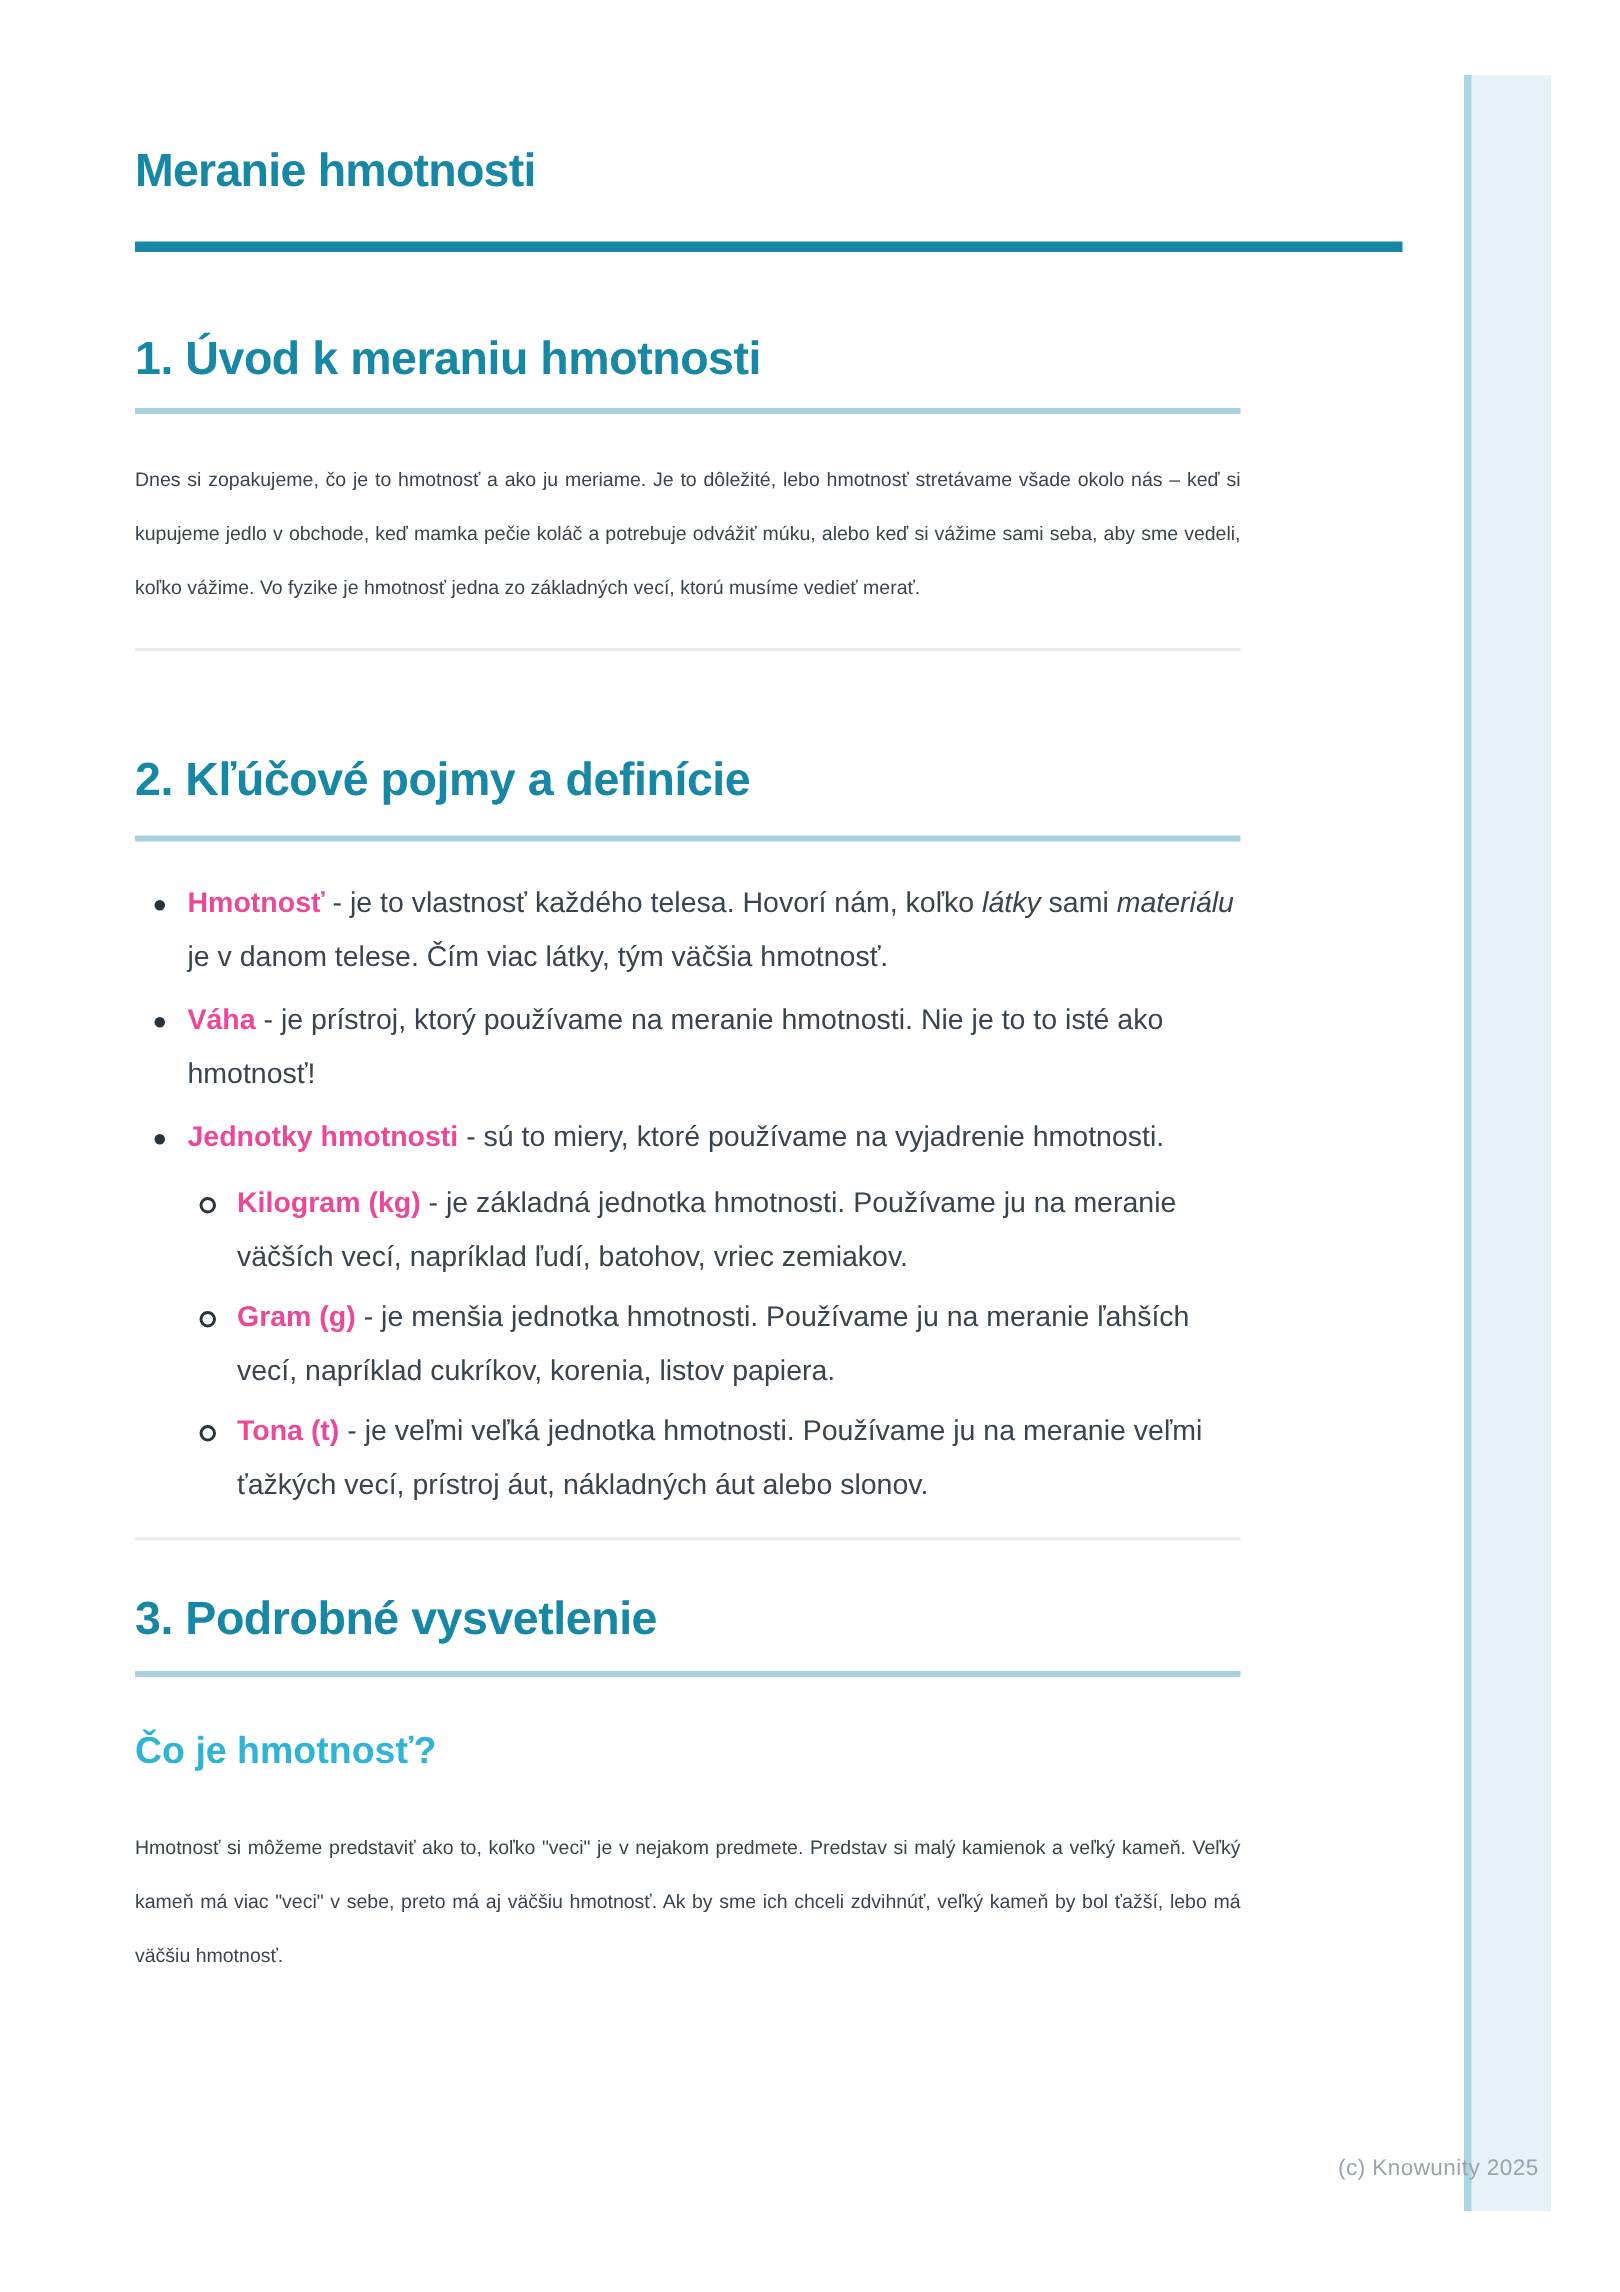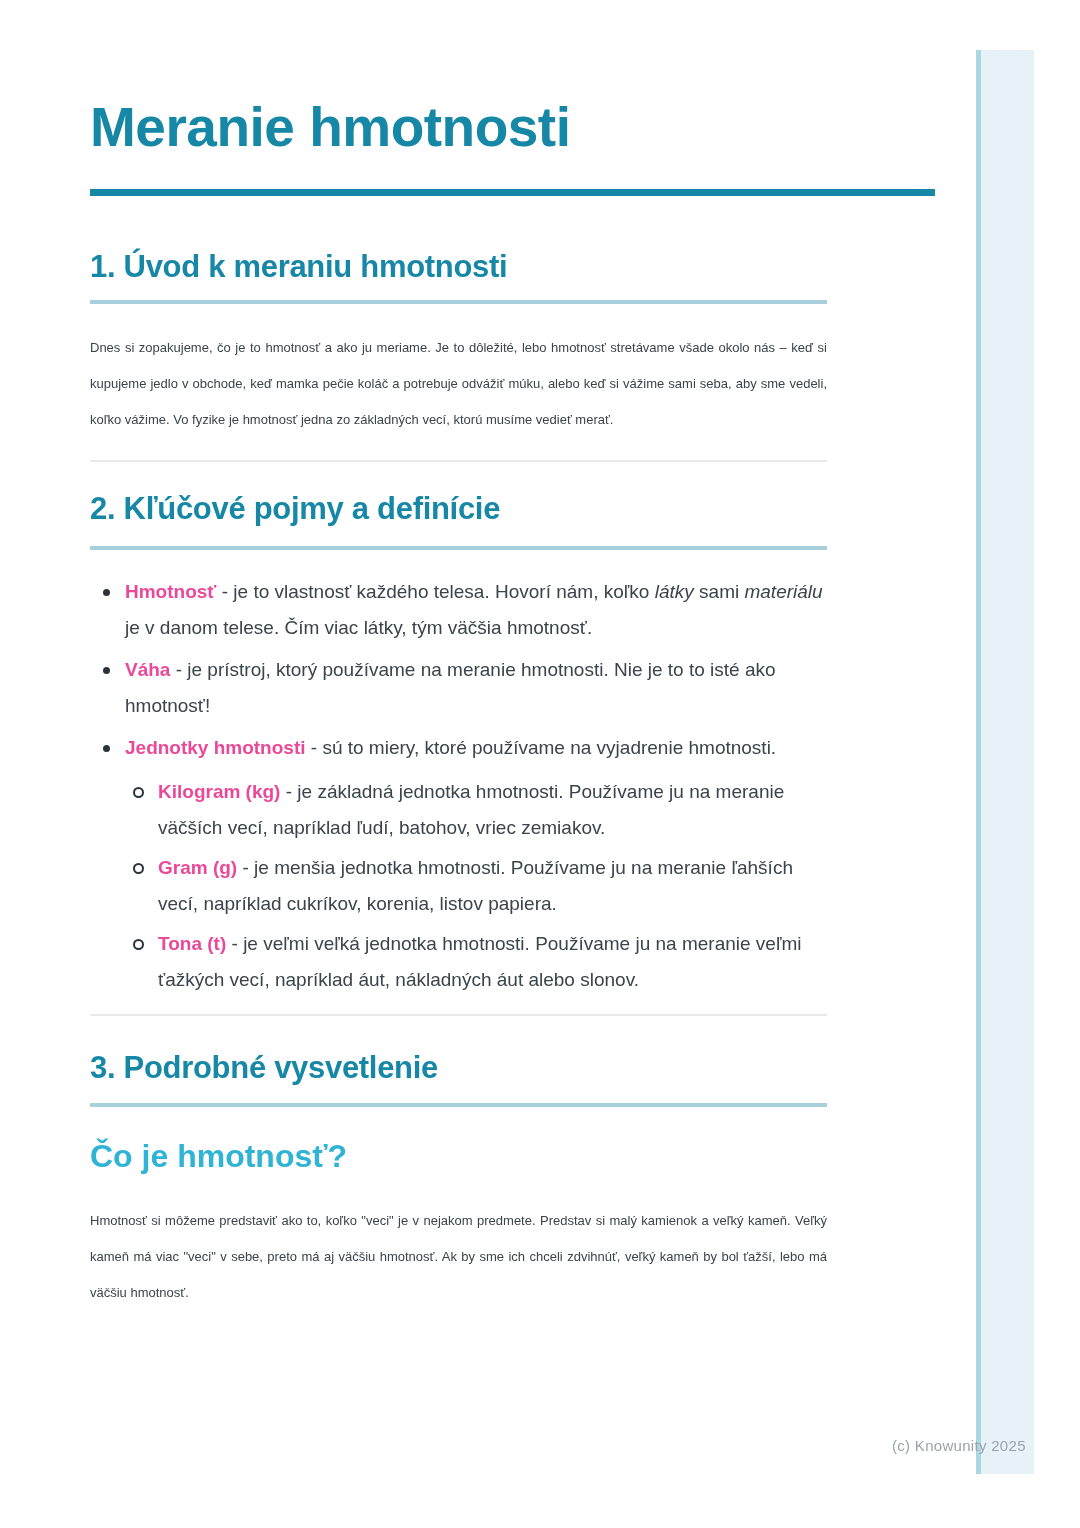--- a/index.html
+++ b/index.html
@@ -22,21 +22,21 @@
   }
 
   .content {
     position: absolute;
     left: 90px; top: 0;
     width: 737px;
   }
 
   h1 {
     margin: 96px 0 0 0;
-    font-size: 55px;
+    font-size: 31px;
     line-height: 1.16;
     font-weight: 800;
     letter-spacing: -0.5px;
     color: #1787a6;
   }
   .title-rule {
     margin-top: 29px;
     width: 845px;
     height: 7px;
     background: #1787a6;
@@ -44,21 +44,21 @@
 
   h2 {
     margin: 0;
     font-size: 31px;
     line-height: 35px;
     font-weight: 800;
     letter-spacing: -0.3px;
     color: #1787a6;
   }
   #s1-heading { margin-top: 53px; }
-  #s2-heading { margin-top: 29px; }
+  #s2-heading { margin-top: 68px; }
   #s3-heading { margin-top: 34px; }
 
   .h-underline {
     height: 4px;
     background: #a7cfdc;
     margin-top: 16px;
   }
   #s2 .h-underline { margin-top: 20px; }
   #s3 .h-underline { margin-top: 18px; }
 
@@ -73,21 +73,21 @@
 
   .divider {
     height: 2px;
     background: #e9e9e9;
     margin-top: 22px;
   }
   .divider.second { margin-top: 16px; }
 
   h3 {
     margin: 34px 0 0 0;
-    font-size: 32px;
+    font-size: 25px;
     line-height: 30px;
     font-weight: 700;
     color: #2fb4d6;
   }
 
   ul { margin: 0; padding: 0; list-style: none; }
   .blist { margin-top: 24px; }
   .blist > li {
     position: relative;
     padding-left: 35px;
@@ -159,21 +159,21 @@
 
       <ul class="blist">
         <li><span class="term">Hmotnosť</span><span> - je to vlastnosť každého telesa. Hovorí nám, koľko </span><span class="it">látky</span><span> sami </span><span class="it">materiálu</span><span> je v danom telese. Čím viac látky, tým väčšia hmotnosť.</span></li>
 
         <li><span class="term">Váha</span><span> - je prístroj, ktorý používame na meranie hmotnosti. Nie je to to isté ako hmotnosť!</span></li>
 
         <li><span class="term">Jednotky hmotnosti</span><span> - sú to miery, ktoré používame na vyjadrenie hmotnosti.</span>
           <ul class="sublist">
             <li><span class="term">Kilogram (kg)</span><span> - je základná jednotka hmotnosti. Používame ju na meranie väčších vecí, napríklad ľudí, batohov, vriec zemiakov.</span></li>
             <li><span class="term">Gram (g)</span><span> - je menšia jednotka hmotnosti. Používame ju na meranie ľahších vecí, napríklad cukríkov, korenia, listov papiera.</span></li>
-            <li><span class="term">Tona (t)</span><span> - je veľmi veľká jednotka hmotnosti. Používame ju na meranie veľmi ťažkých vecí, napríklad áut, nákladných áut alebo slonov.</span></li>
+            <li><span class="term">Tona (t)</span><span> - je veľmi veľká jednotka hmotnosti. Používame ju na meranie veľmi ťažkých vecí, prístroj áut, nákladných áut alebo slonov.</span></li>
           </ul>
         </li>
       </ul>
     </section>
 
     <div class="divider second"></div>
 
     <section id="s3">
       <h2 id="s3-heading">3. Podrobné vysvetlenie</h2>
       <div class="h-underline"></div>

